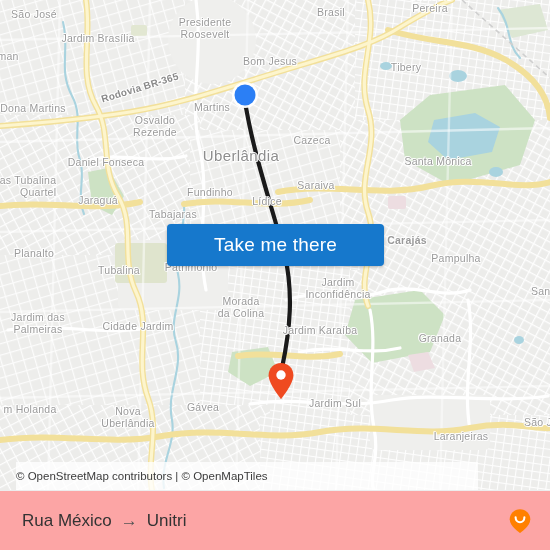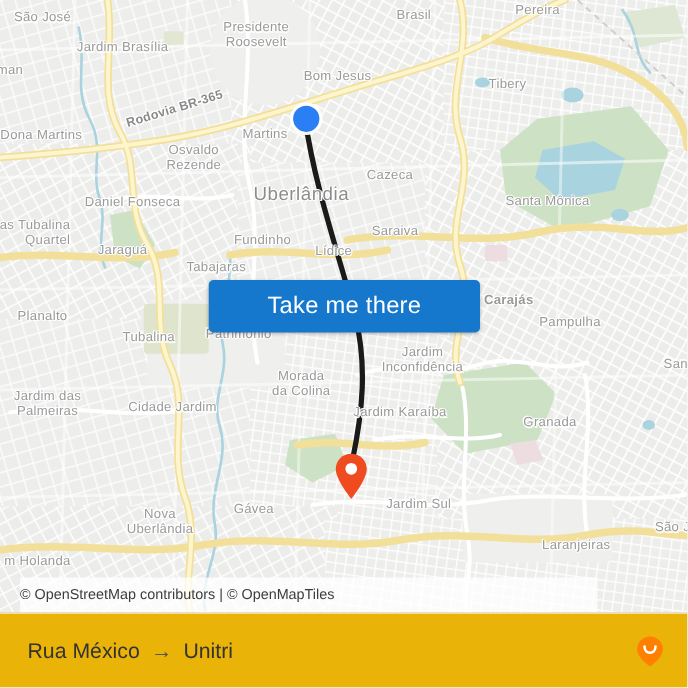--- a/index.html
+++ b/index.html
@@ -82,21 +82,21 @@
     font-size: 11.5px;
     color: #3c3c3c;
     background: rgba(255,255,255,.78);
   }
 
   
   .footer {
     position: absolute;
     left: 0; top: 490px;
     width: 550px; height: 60px;
-    background: #eab308;
+    background: #fca5a5;
     display: flex;
     align-items: center;
     justify-content: space-between;
     padding: 0 18px 0 22px;
     border-top: 1px solid #ececec;
   }
   .route-title {
     display: flex;
     align-items: center;
     gap: 9px;
@@ -293,21 +293,21 @@
 Inconfidência</div>
         <div class="lbl" style="left: 515px; top: 291px; margin-left: 45px;">Santa Luzia</div>
         <div class="lbl" style="left: 241px; top: 307px;">Morada
 da Colina</div>
         <div class="lbl" style="left: 38px; top: 323px;">Jardim das
 Palmeiras</div>
         <div class="lbl" style="left: 138px; top: 326px;">Cidade Jardim</div>
         <div class="lbl" style="left: 320px; top: 330px;">Jardim Karaíba</div>
         <div class="lbl" style="left: 440px; top: 338px;">Granada</div>
         <div class="lbl" style="left: 203px; top: 407px;">Gávea</div>
-        <div class="lbl" style="left: 30px; top: 409px; margin-top: 40px;">m Holanda</div>
+        <div class="lbl" style="left: 30px; top: 409px;">m Holanda</div>
         <div class="lbl" style="left: 128px; top: 417px;">Nova
 Uberlândia</div>
         <div class="lbl" style="left: 335px; top: 403px;">Jardim Sul</div>
         <div class="lbl" style="left: 461px; top: 436px;">Laranjeiras</div>
         <div class="lbl" style="left: 538px; top: 422px;">São J</div>
         <div class="lbl city" style="left: 241px; top: 156px;">Uberlândia</div>
         <div class="lbl road" style="left: 140px; top: 88px; transform: translate(-50%, -50%) rotate(-17deg);">Rodovia BR-365</div>
       </div>
 
     <svg style="position:absolute;left:229px;top:79px;" width="32" height="32" viewBox="0 0 32 32">

